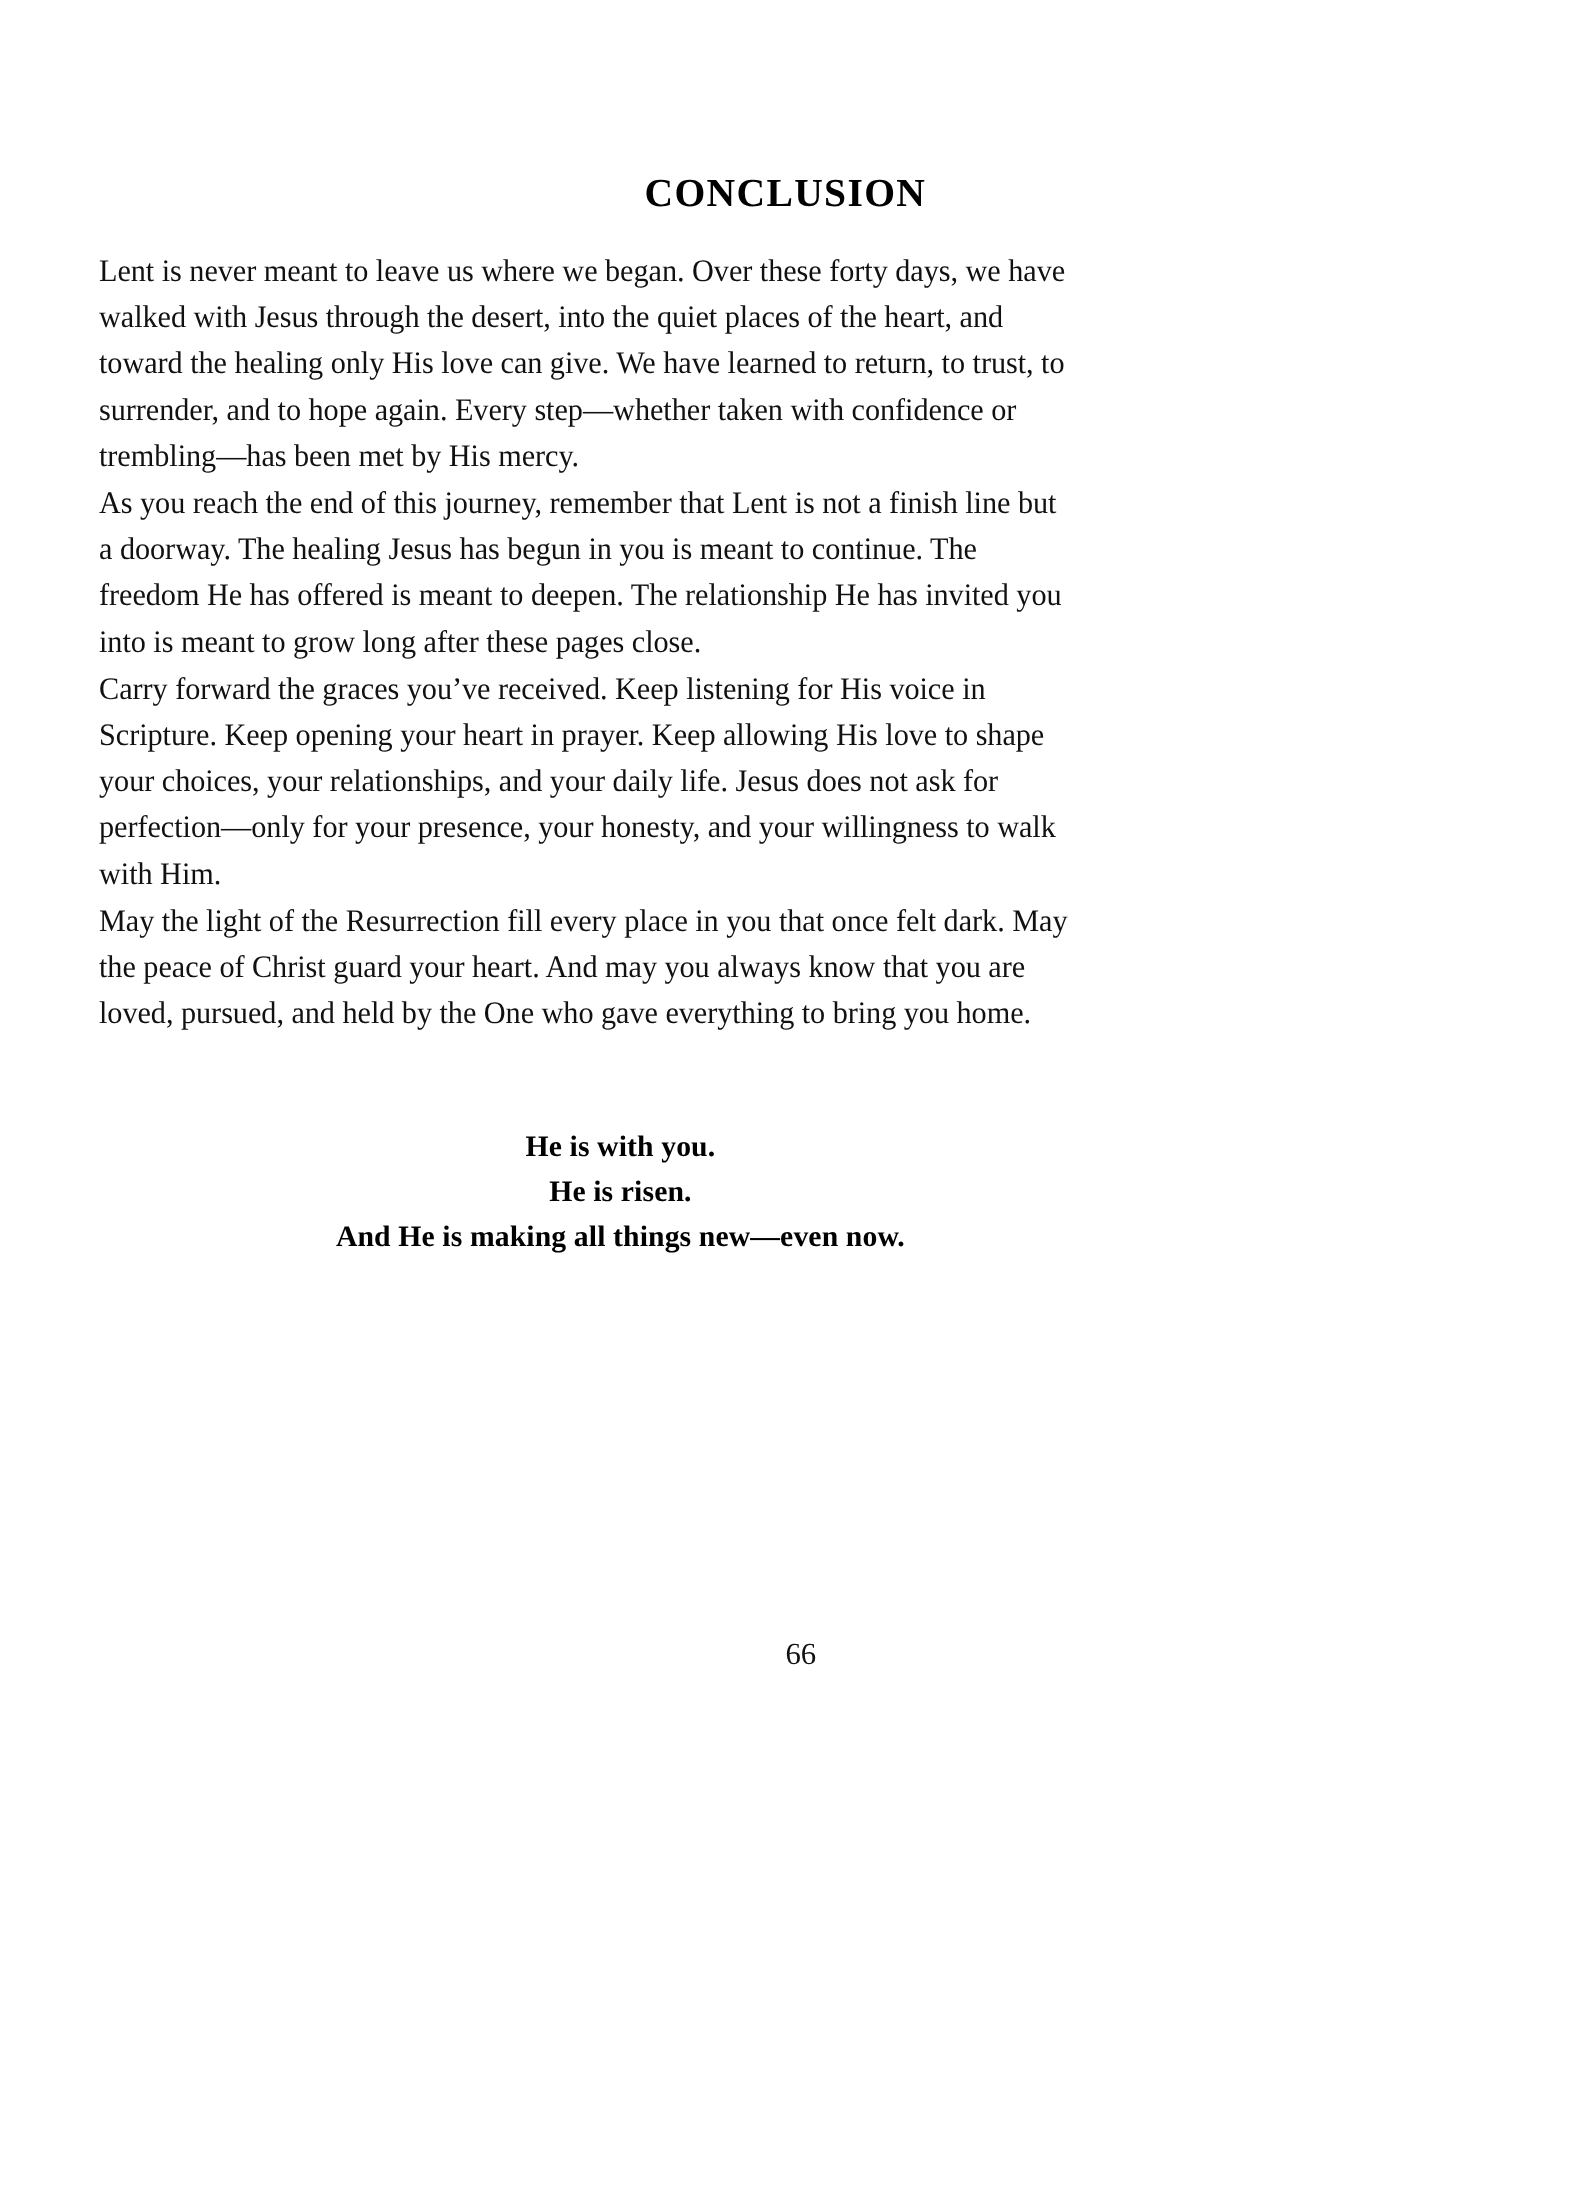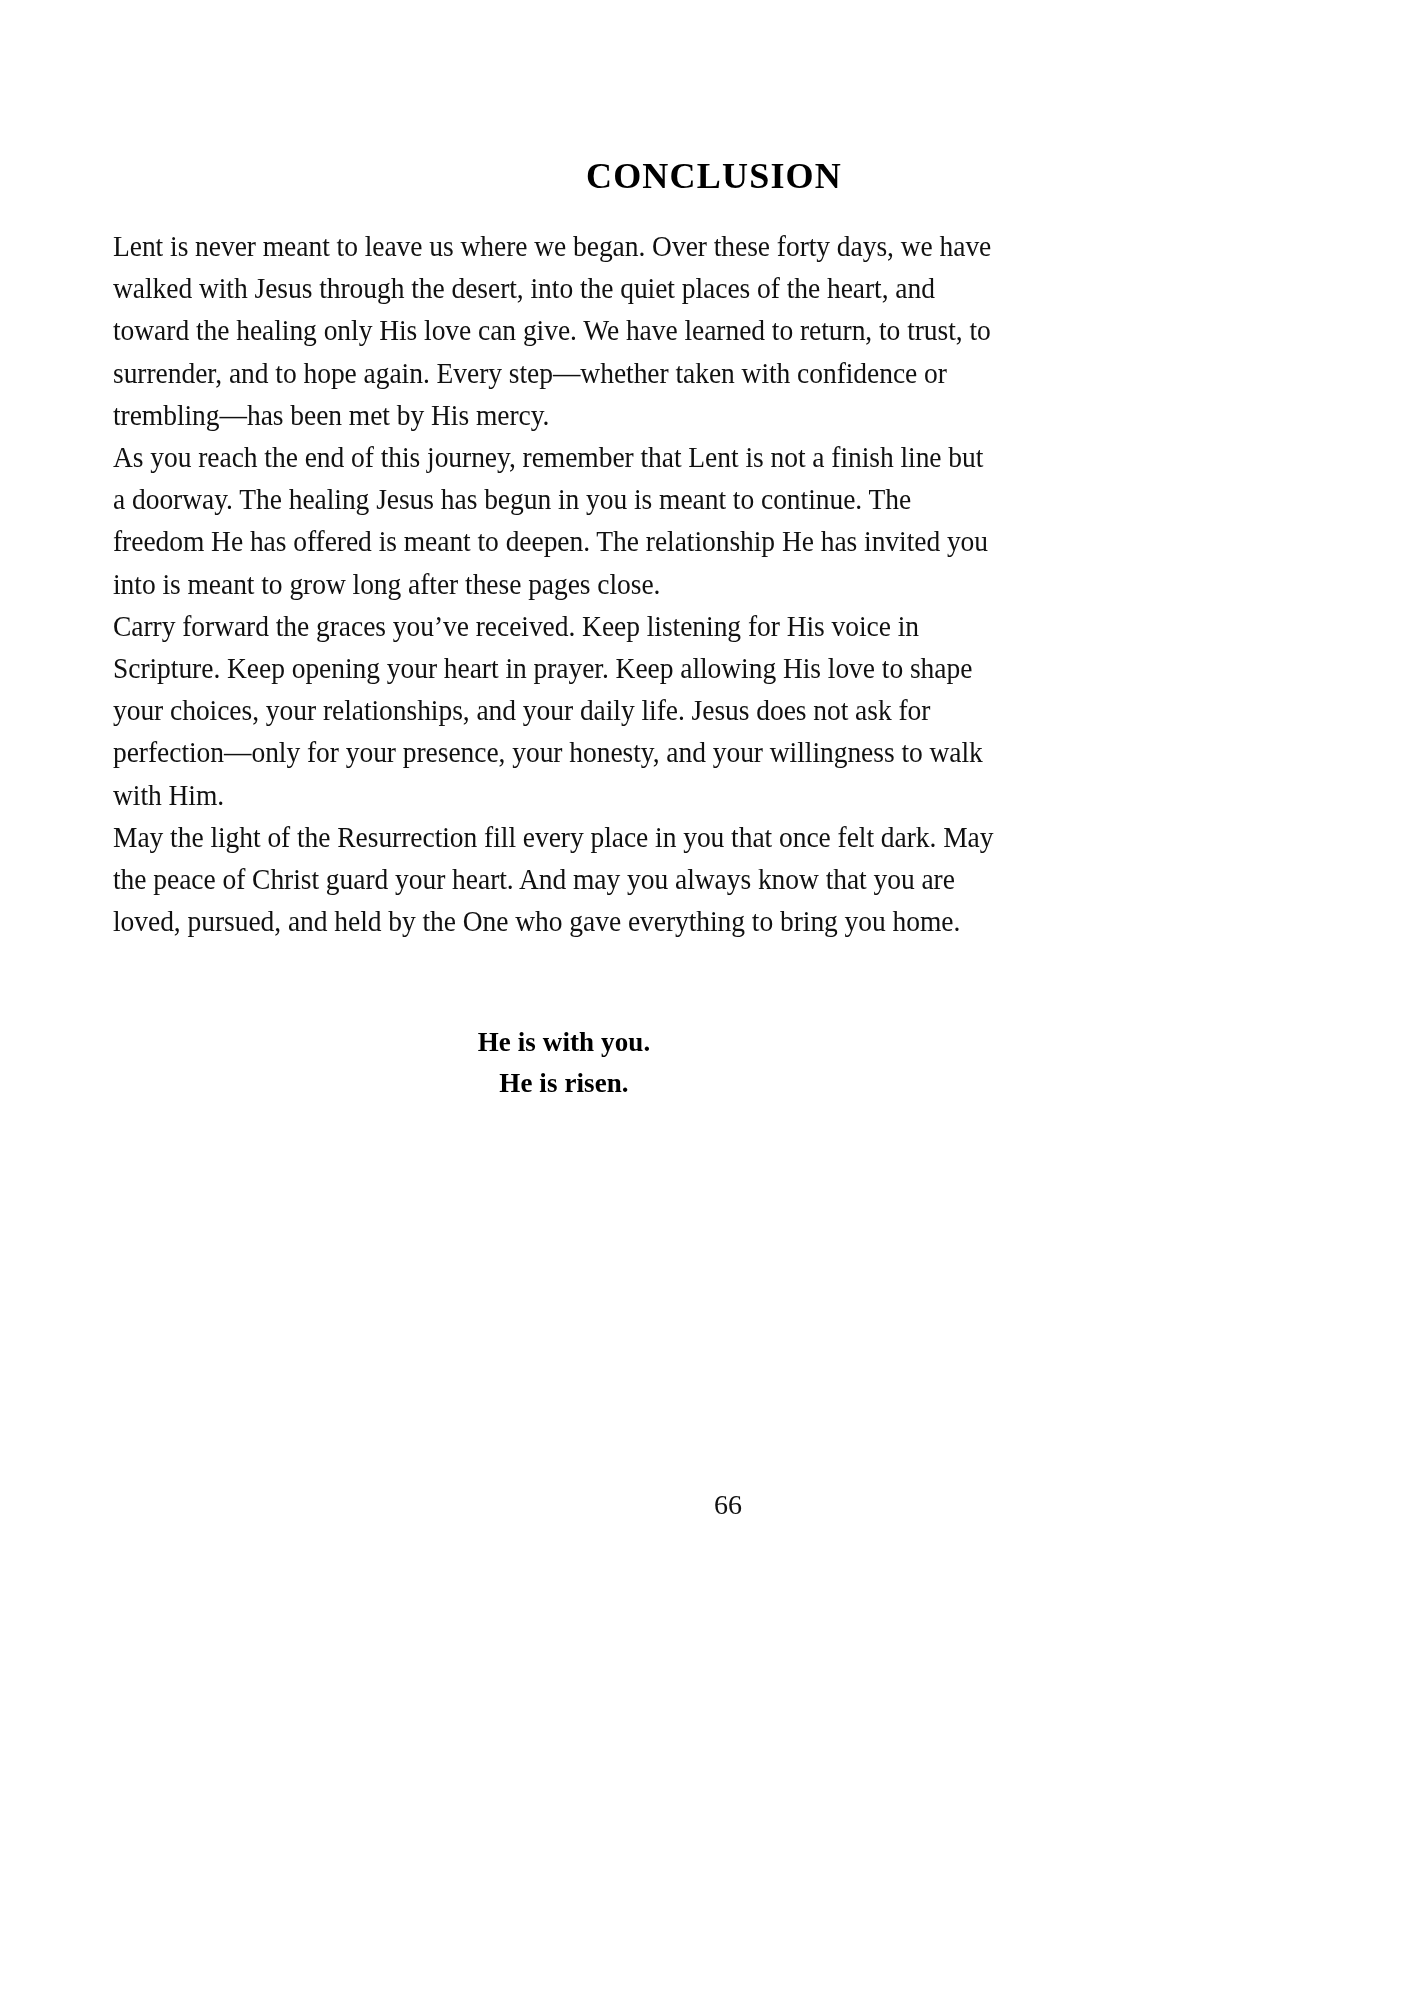--- a/index.html
+++ b/index.html
@@ -40,21 +40,21 @@
     margin-top: 40px;
   }
   .chapter-title::first-letter {
     font-size: 52px;
   }
 
   
   .body-block {
     position: absolute;
     top: 226px;
-    left: 113px;
+    left: 90px;
     width: 920px;
   }
 
   .body-par {
     margin: 0;
     font-size: 28.5px;
     line-height: 42.2px;
     font-weight: 400;
     text-align: left;
     color: #111111;
@@ -104,17 +104,18 @@
   <div class="body-block">
     <p class="body-par">Lent is never meant to leave us where we began. Over these forty days, we have walked with Jesus through the desert, into the quiet places of the heart, and toward the healing only His love can give. We have learned to return, to trust, to surrender, and to hope again. Every step—whether taken with confidence or trembling—has been met by His mercy.</p>
     <p class="body-par">As you reach the end of this journey, remember that Lent is not a finish line but a doorway. The healing Jesus has begun in you is meant to continue. The freedom He has offered is meant to deepen. The relationship He has invited you into is meant to grow long after these pages close.</p>
     <p class="body-par">Carry forward the graces you’ve received. Keep listening for His voice in Scripture. Keep opening your heart in prayer. Keep allowing His love to shape your choices, your relationships, and your daily life. Jesus does not ask for perfection—only for your presence, your honesty, and your willingness to walk with Him.</p>
     <p class="body-par">May the light of the Resurrection fill every place in you that once felt dark. May the peace of Christ guard your heart. And may you always know that you are loved, pursued, and held by the One who gave everything to bring you home.</p>
   </div>
 
   <div class="closing-block">
     <p class="closing-line">He is with you.</p>
     <p class="closing-line">He is risen.</p>
+    <p class="closing-line">And He is making all things new—even now.</p>
   </div>
 
   <div class="page-number">66</div>
 
 </div>
 
 </body></html>

